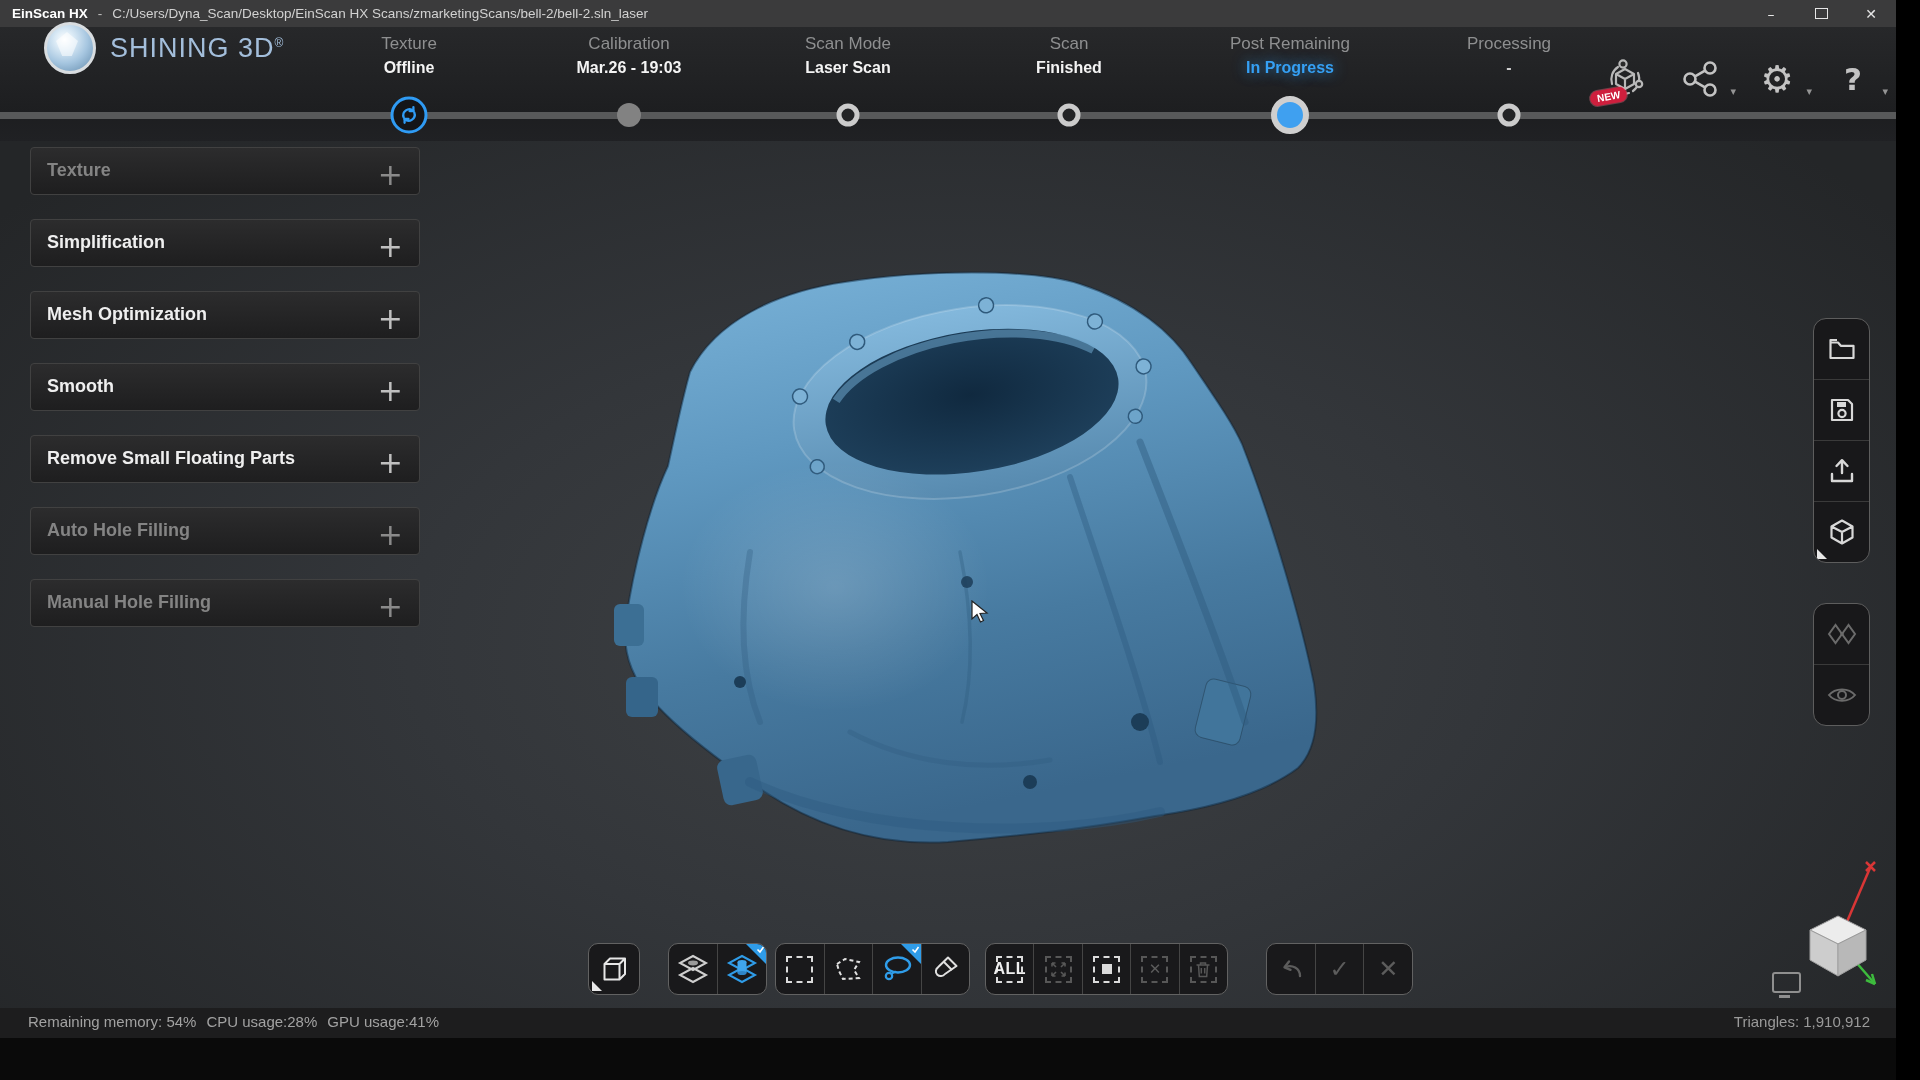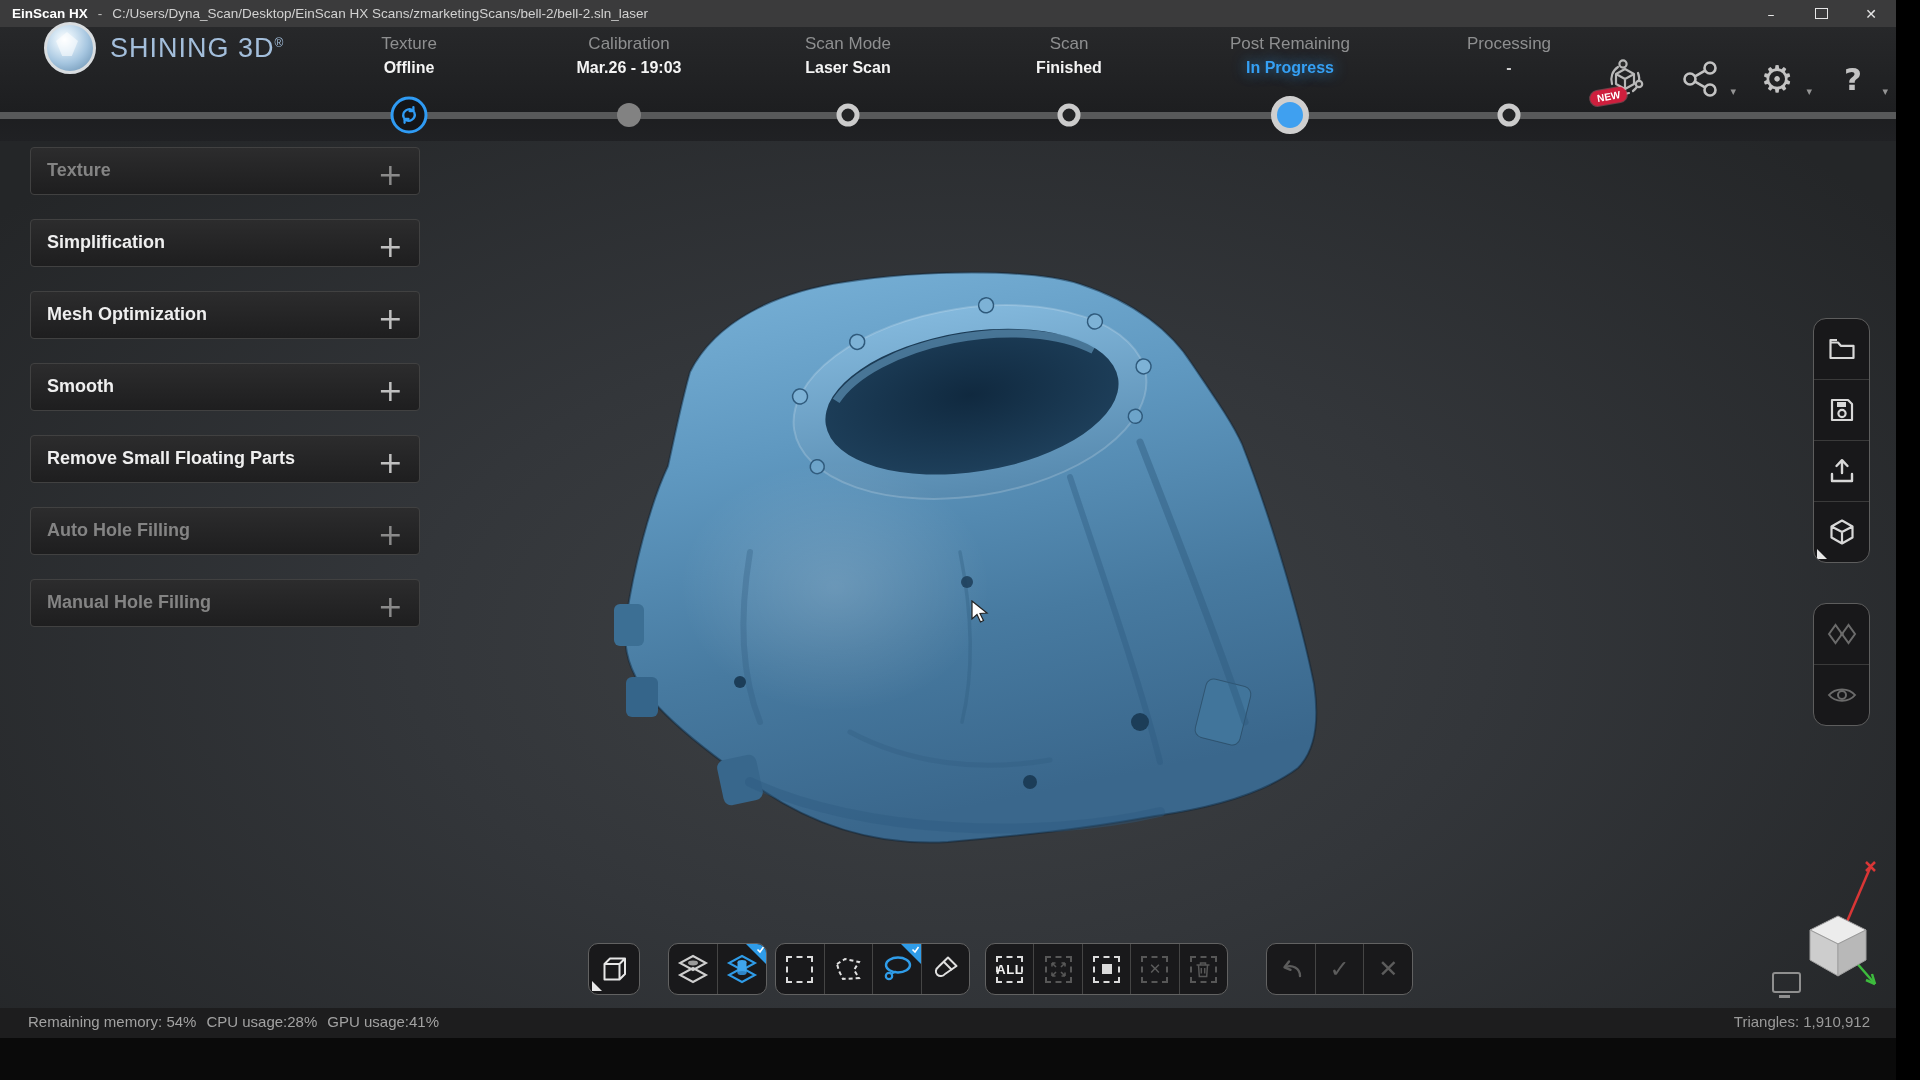--- a/index.html
+++ b/index.html
@@ -80,21 +80,21 @@
   .hgroup{position:absolute;top:943px;height:52px;border:1.5px solid #626262;border-radius:10px;
           background:#19191b;display:flex;box-sizing:border-box;overflow:hidden;}
   .hbtn{width:48px;display:flex;align-items:center;justify-content:center;position:relative;}
   .hbtn + .hbtn{border-left:1px solid #454545;}
   .sel-badge{position:absolute;top:0;right:0;width:0;height:0;
              border-top:20px solid #2f9ce8;border-left:20px solid transparent;}
   .badge-check{position:absolute;top:1px;right:1px;}
   .dsq{width:27px;height:27px;border:2px dashed #dcdcdc;box-sizing:border-box;
        display:flex;align-items:center;justify-content:center;position:relative;}
   .dsq.dim{border-color:#575757;}
-  .all-txt{font-size:13px;font-weight:bold;color:#f0f0f0;letter-spacing:.5px;}
+  .all-txt{font-size:16px;font-weight:bold;color:#f0f0f0;letter-spacing:.5px;}
   .fillsq{width:10px;height:10px;background:#dcdcdc;}
   .dim-glyph{color:#5c5c5c;font-size:15px;font-family:"DejaVu Sans",sans-serif;}
   .big-dim-glyph{color:#5c5c5c;font-size:24px;font-family:"DejaVu Sans",sans-serif;line-height:1;}
 
   
   .status-bar{position:absolute;top:1008px;left:0;right:0;height:30px;background:#1d1d1e;
               font-size:15px;color:#a2a2a2;}
   .status-left{position:absolute;left:28px;top:5px;display:flex;gap:10px;white-space:nowrap;}
   .status-center{position:absolute;left:50%;top:5px;transform:translateX(-50%);white-space:nowrap;color:#adadad;}
   .status-right{position:absolute;right:26px;top:5px;color:#9a9a9a;}

